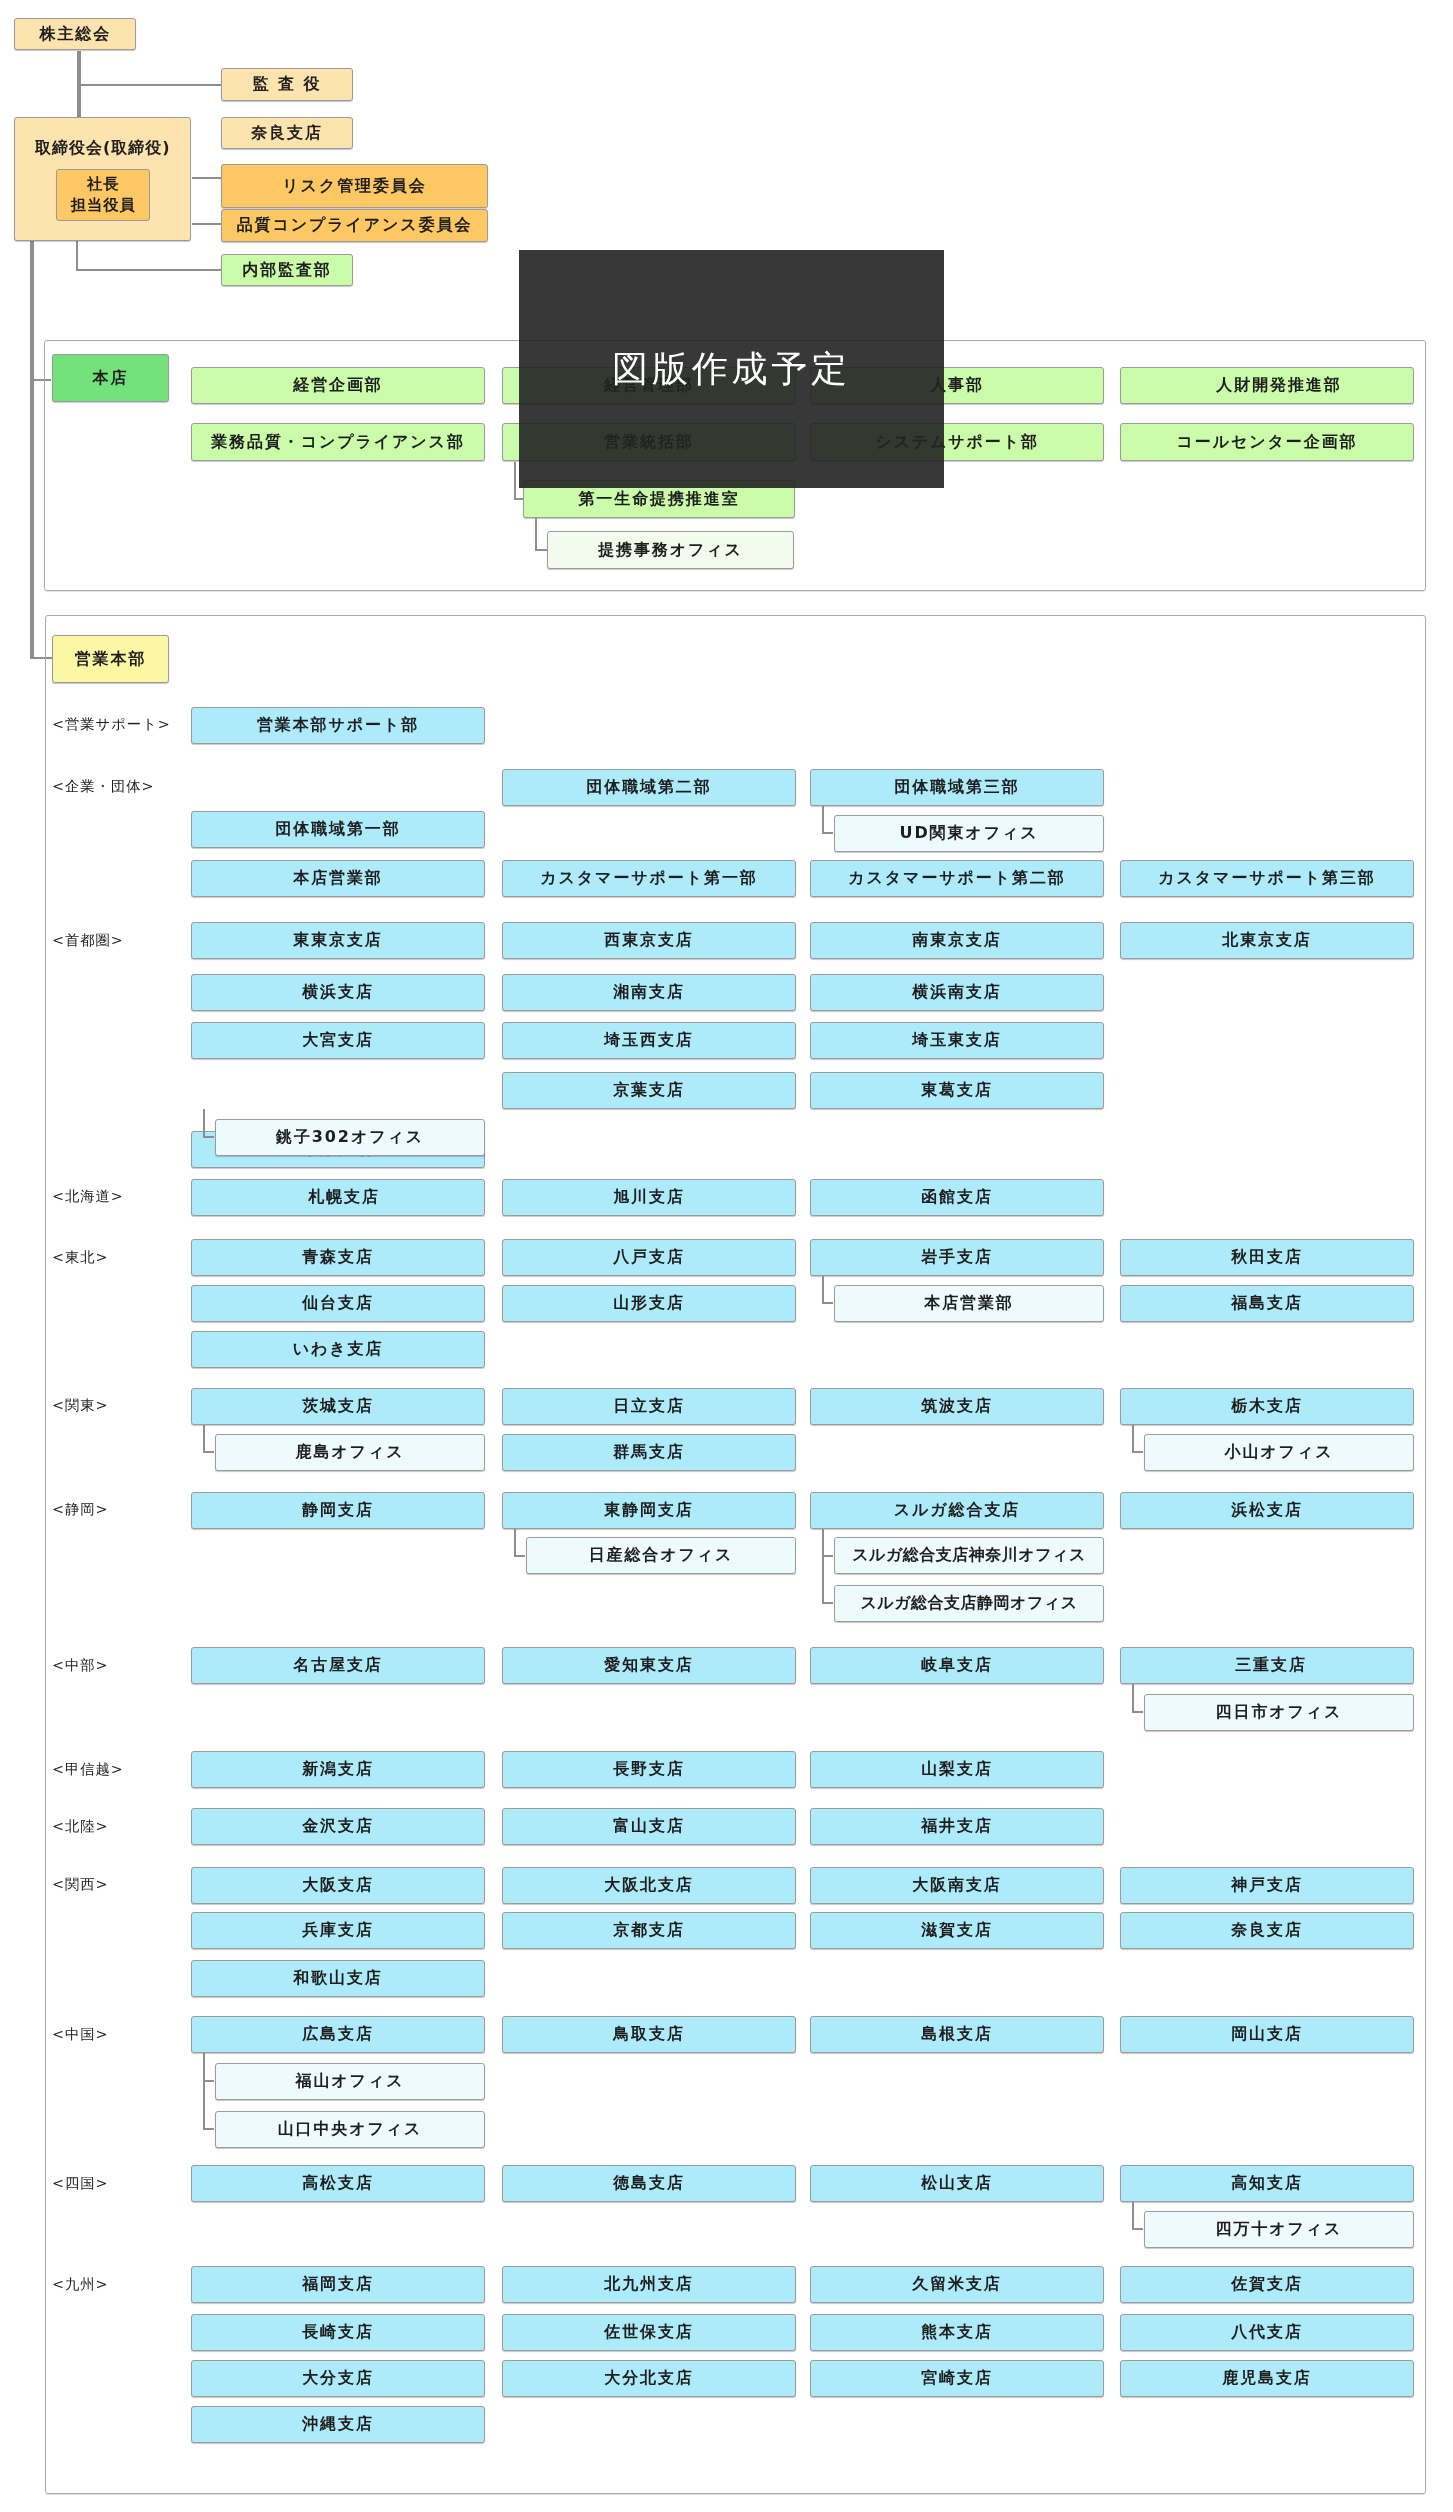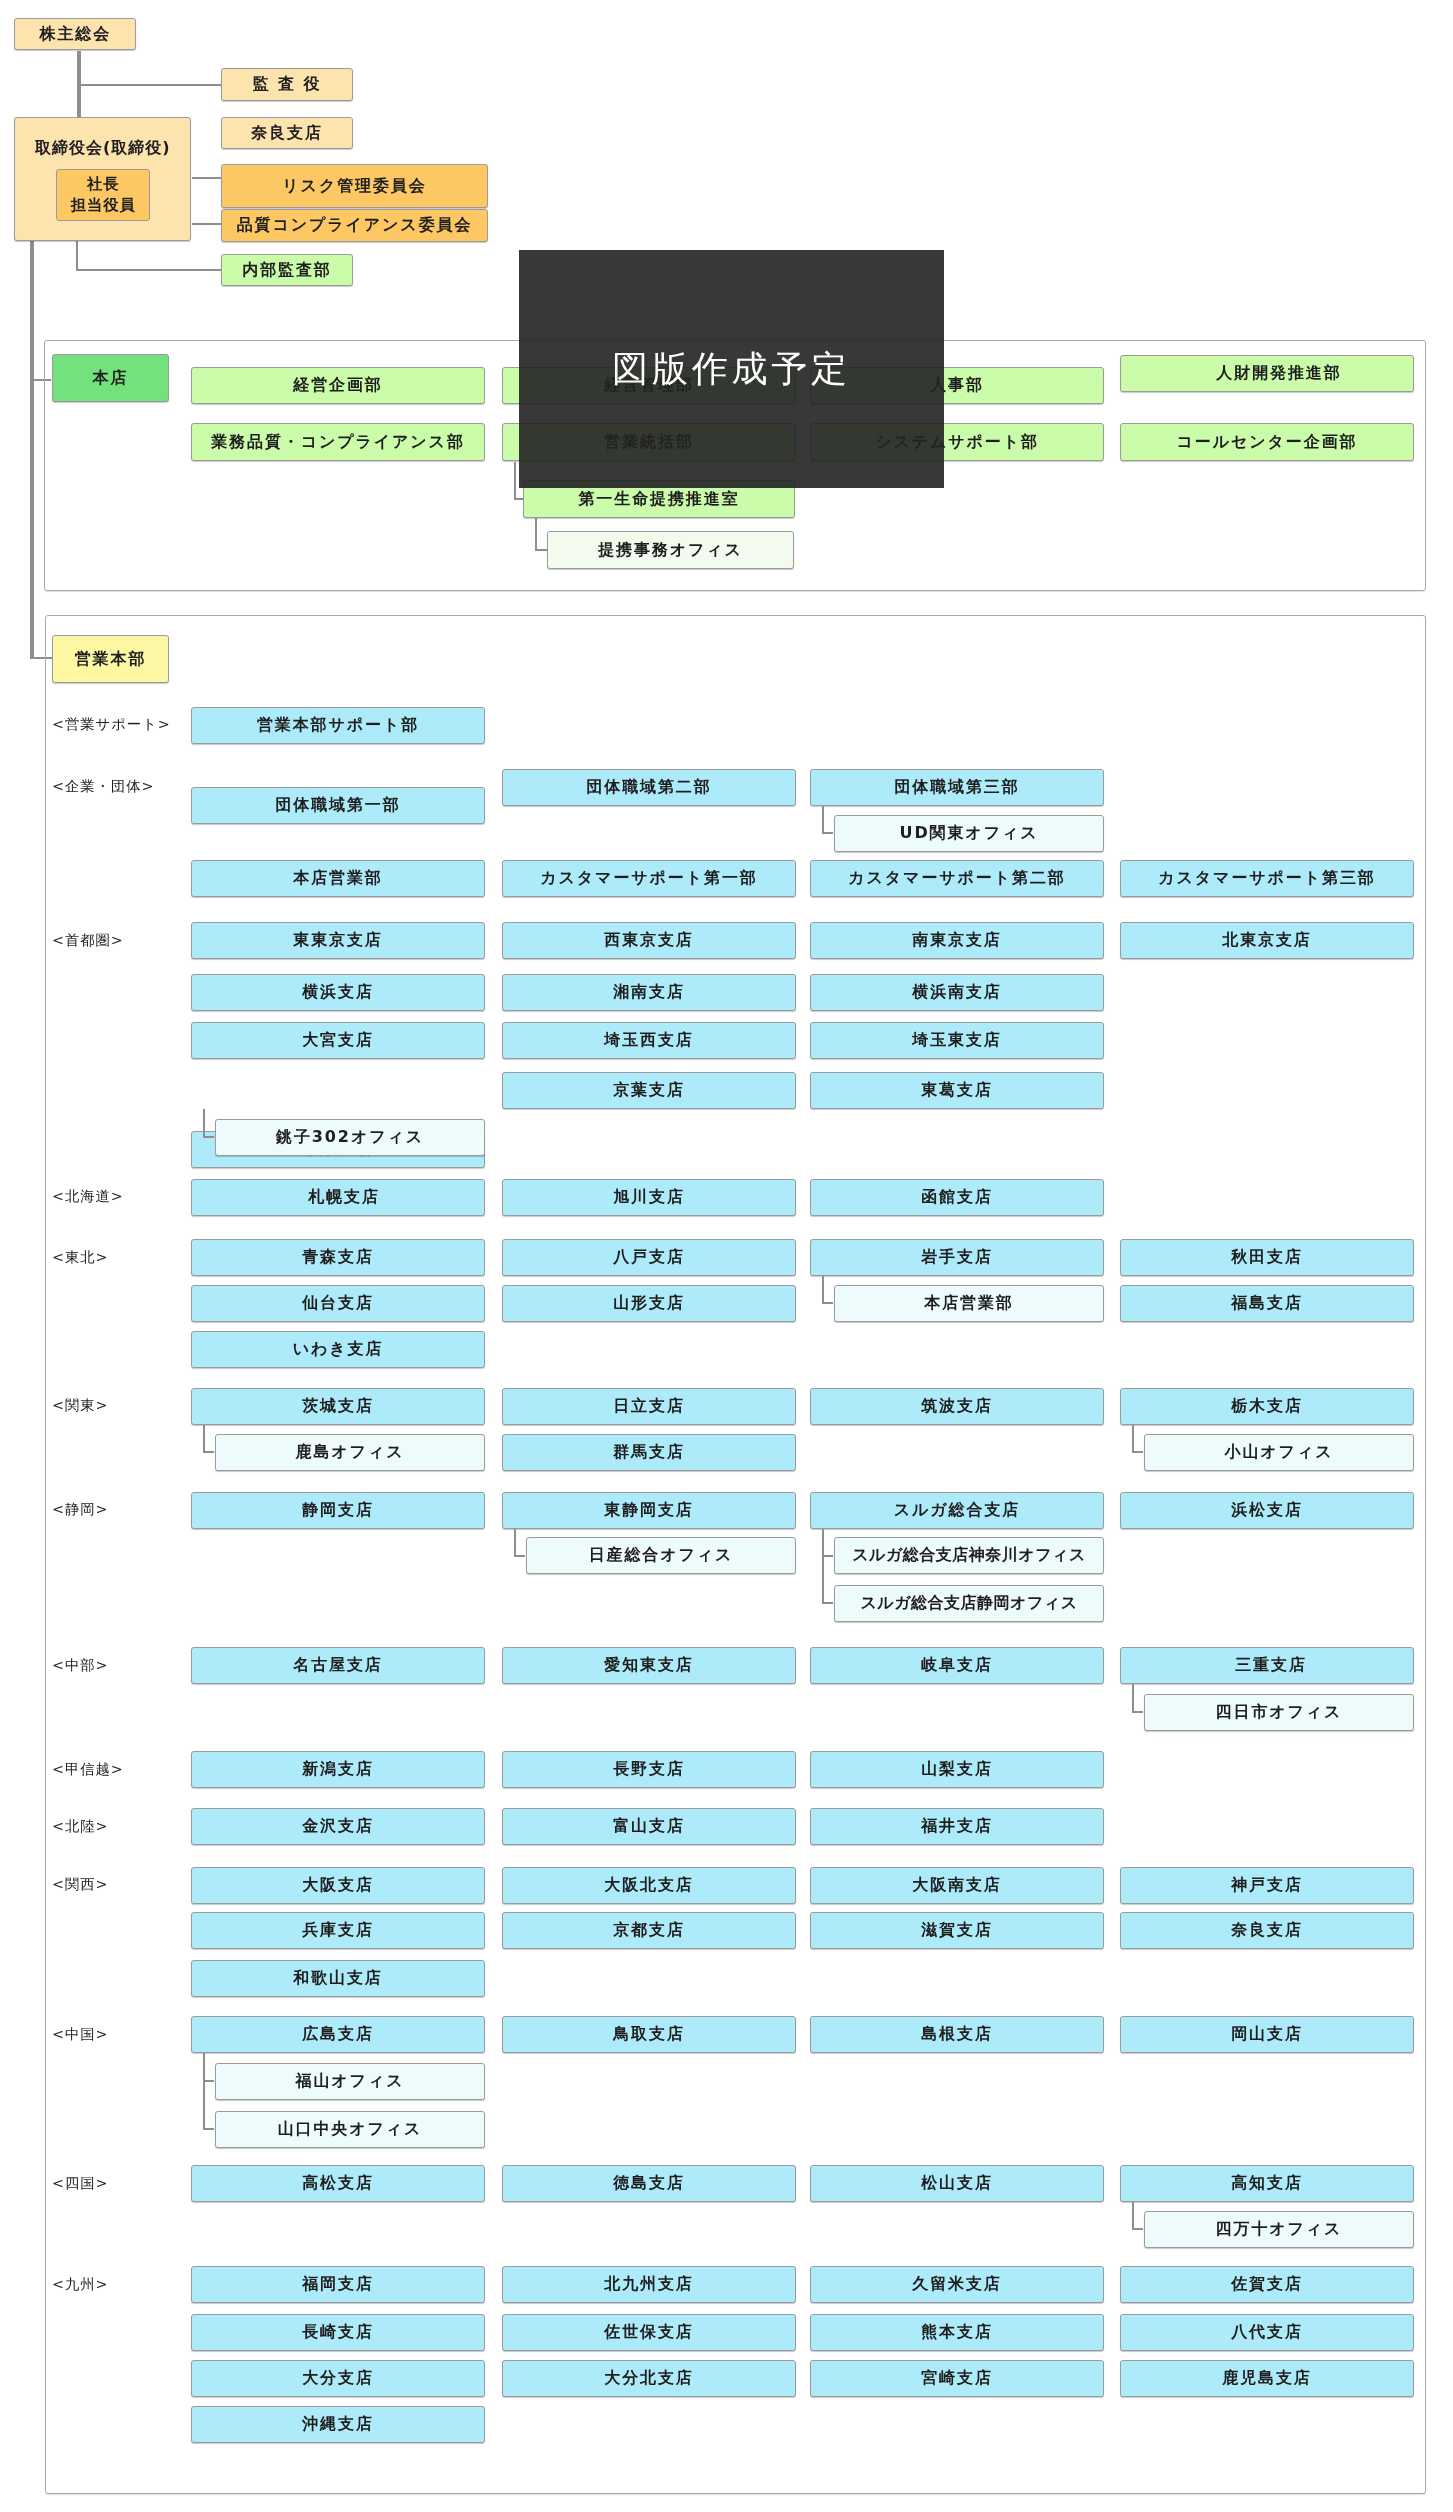--- a/index.html
+++ b/index.html
@@ -61,21 +61,21 @@
 <div class="bx orange" style="left:221px;top:164px;width:267px;height:44px;">リスク管理委員会</div>
 <div class="bx orange" style="left:221px;top:209px;width:267px;height:33px;">品質コンプライアンス委員会</div>
 <div class="bx lgreen" style="left:221px;top:254px;width:132px;height:32px;">内部監査部</div>
 
 <div class="frame" style="left:44px;top:340px;width:1382px;height:251px;"></div>
 <div class="bx dgreen" style="left:52px;top:354px;width:117px;height:48px;">本店</div>
 
 <div class="bx lgreen b c1" style="top:367px;">経営企画部</div>
 <div class="bx lgreen b c2" style="top:367px;">経営管理部</div>
 <div class="bx lgreen b c3" style="top:367px;">人事部</div>
-<div class="bx lgreen b c4" style="top:355px;padding-left:24px;">人財開発推進部</div>
+<div class="bx lgreen b c4" style="top:367px;padding-left:24px;">人財開発推進部</div>
 <div class="bx lgreen b c1" style="top:423px;height:38px;">業務品質・コンプライアンス部</div>
 <div class="bx lgreen b c2" style="top:423px;height:38px;">営業統括部</div>
 <div class="bx lgreen b c3" style="top:423px;height:38px;">システムサポート部</div>
 <div class="bx lgreen b c4" style="top:423px;height:38px;">コールセンター企画部</div>
 
 <div class="ln v" style="left:514px;top:462px;height:38px;"></div>
 <div class="ln h" style="left:514px;top:498px;width:8.6px;"></div>
 <div class="bx lgreen" style="left:523px;top:480px;width:272px;height:38px;">第一生命提携推進室</div>
 <div class="ln v" style="left:535px;top:518px;height:33px;"></div>
 <div class="ln h" style="left:535px;top:549px;width:12.4px;"></div>
@@ -85,21 +85,21 @@
   <span>図版作成予定</span>
 </div>
 
 <div class="frame" style="left:45px;top:615px;width:1381px;height:1879px;"></div>
 <div class="bx yellow" style="left:52px;top:635px;width:117px;height:48px;">営業本部</div>
 
 <div class="rl" style="top:715px;">&lt;営業サポート&gt;</div>
 <div class="bx blue b c1" style="top:707px;">営業本部サポート部</div>
 
 <div class="rl" style="top:777px;">&lt;企業・団体&gt;</div>
-<div class="bx blue b c1" style="top:787px;">団体職域第一部</div>
+<div class="bx blue b c1" style="top:811px;">団体職域第一部</div>
 <div class="bx blue b c2" style="top:769px;">団体職域第二部</div>
 <div class="bx blue b c3" style="top:769px;">団体職域第三部</div>
 <div class="ln v" style="left:822px;top:806px;height:27px;"></div>
 <div class="ln h" style="left:822px;top:832px;"></div>
 <div class="bx pblue o s3" style="top:815px;">UD関東オフィス</div>
 <div class="bx blue b c1" style="top:860px;">本店営業部</div>
 <div class="bx blue b c2" style="top:860px;">カスタマーサポート第一部</div>
 <div class="bx blue b c3" style="top:860px;">カスタマーサポート第二部</div>
 <div class="bx blue b c4" style="top:860px;">カスタマーサポート第三部</div>
 

